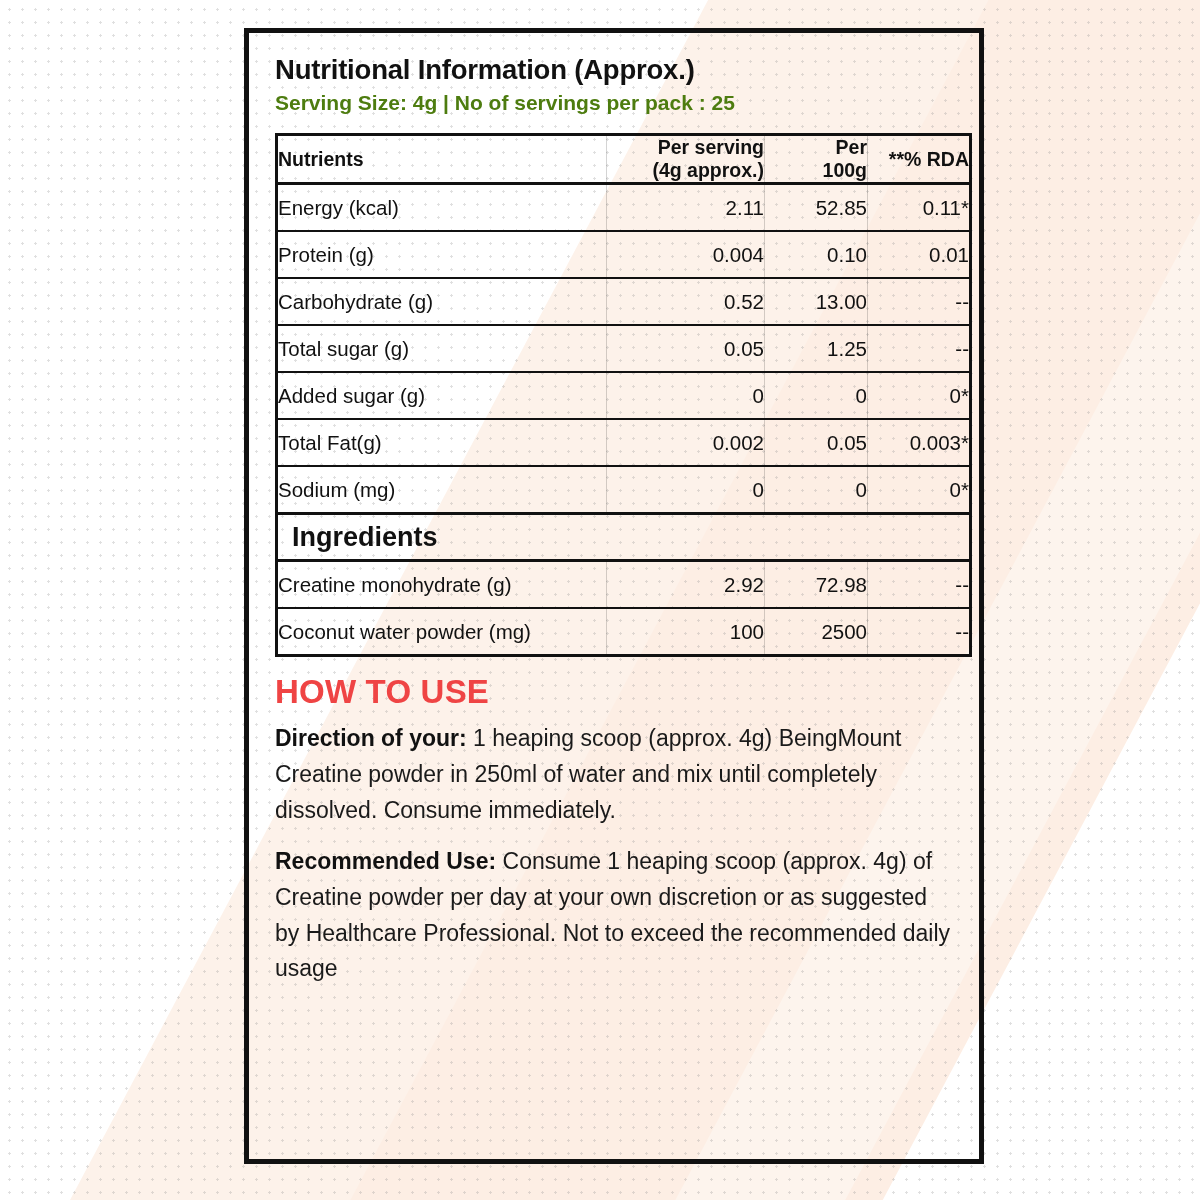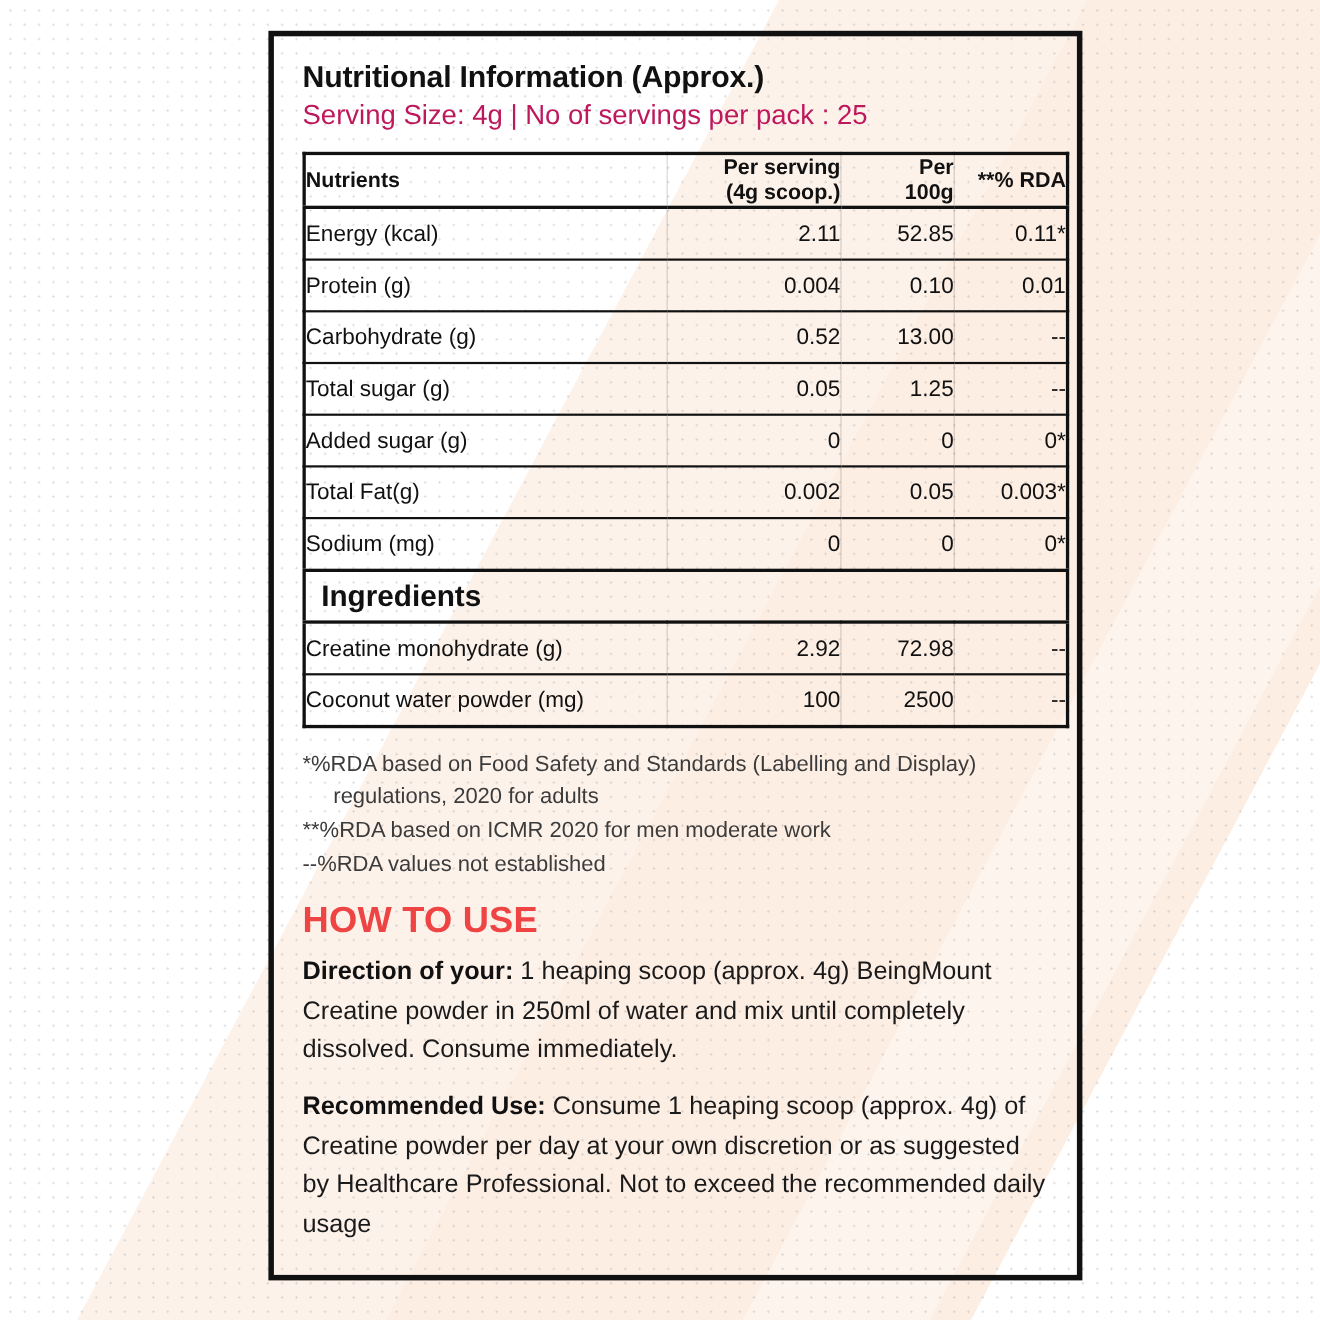--- a/index.html
+++ b/index.html
@@ -91,23 +91,23 @@
   .title {
     font-size: 27.5px;
     font-weight: 700;
     color: #111111;
     letter-spacing: -.2px;
     line-height: 1.1;
     margin: 0 0 6px 0;
     white-space: nowrap;
   }
   .subtitle {
-    font-size: 25px;
-    font-weight: 400;
-    color: #be185d;
+    font-size: 21px;
+    font-weight: 700;
+    color: #4d7c0f;
     line-height: 1.15;
     margin: 0 0 18px 0;
     white-space: nowrap;
   }
 
   
   table.nutri {
     width: 694px;
     border-collapse: collapse;
     table-layout: fixed;
@@ -237,21 +237,21 @@
         <col class="c-name">
           <col class="c-serv">
           <col class="c-100">
           <col class="c-rda">
       </colgroup>
       <thead>
         <tr>
           <th class="h-name">Nutrients</th>
           <th class="h-serv">
             <span>Per serving</span><br>
-            <span>(4g scoop.)</span>
+            <span>(4g approx.)</span>
           </th>
           <th class="h-100">
             <span>Per</span><br>
             <span>100g</span>
           </th>
           <th class="h-rda">**% RDA</th>
         </tr>
       </thead>
       <tbody>
 
@@ -311,28 +311,20 @@
         <tr>
           <td class="n-name">Coconut water powder (mg)</td>
           <td class="n-val n-serv">100</td>
           <td class="n-val n-100">2500</td>
           <td class="n-rda">--</td>
         </tr>
 
       </tbody>
     </table>
 
-    <div class="footnotes">
-      <p class="fn">
-        <span>*%RDA based on Food Safety and Standards (Labelling and Display)</span>
-        <span class="cont">regulations, 2020 for adults</span>
-      </p>
-      <p class="fn">**%RDA based on ICMR 2020 for men moderate work</p>
-      <p class="fn">--%RDA values not established</p>
-    </div>
 
     <h2 class="howto-title">HOW TO USE</h2>
 
     <p class="usage-para">
       <span class="lead">Direction of your:</span><span> 1 heaping scoop (approx. 4g) BeingMount Creatine powder in 250ml of water and mix until completely dissolved. Consume immediately.</span>
     </p>
 
     <p class="usage-para last">
       <span class="lead">Recommended Use:</span><span> Consume 1 heaping scoop (approx. 4g) of Creatine powder per day at your own discretion or as suggested by Healthcare Professional. Not to exceed the recommended daily usage</span>
     </p>

